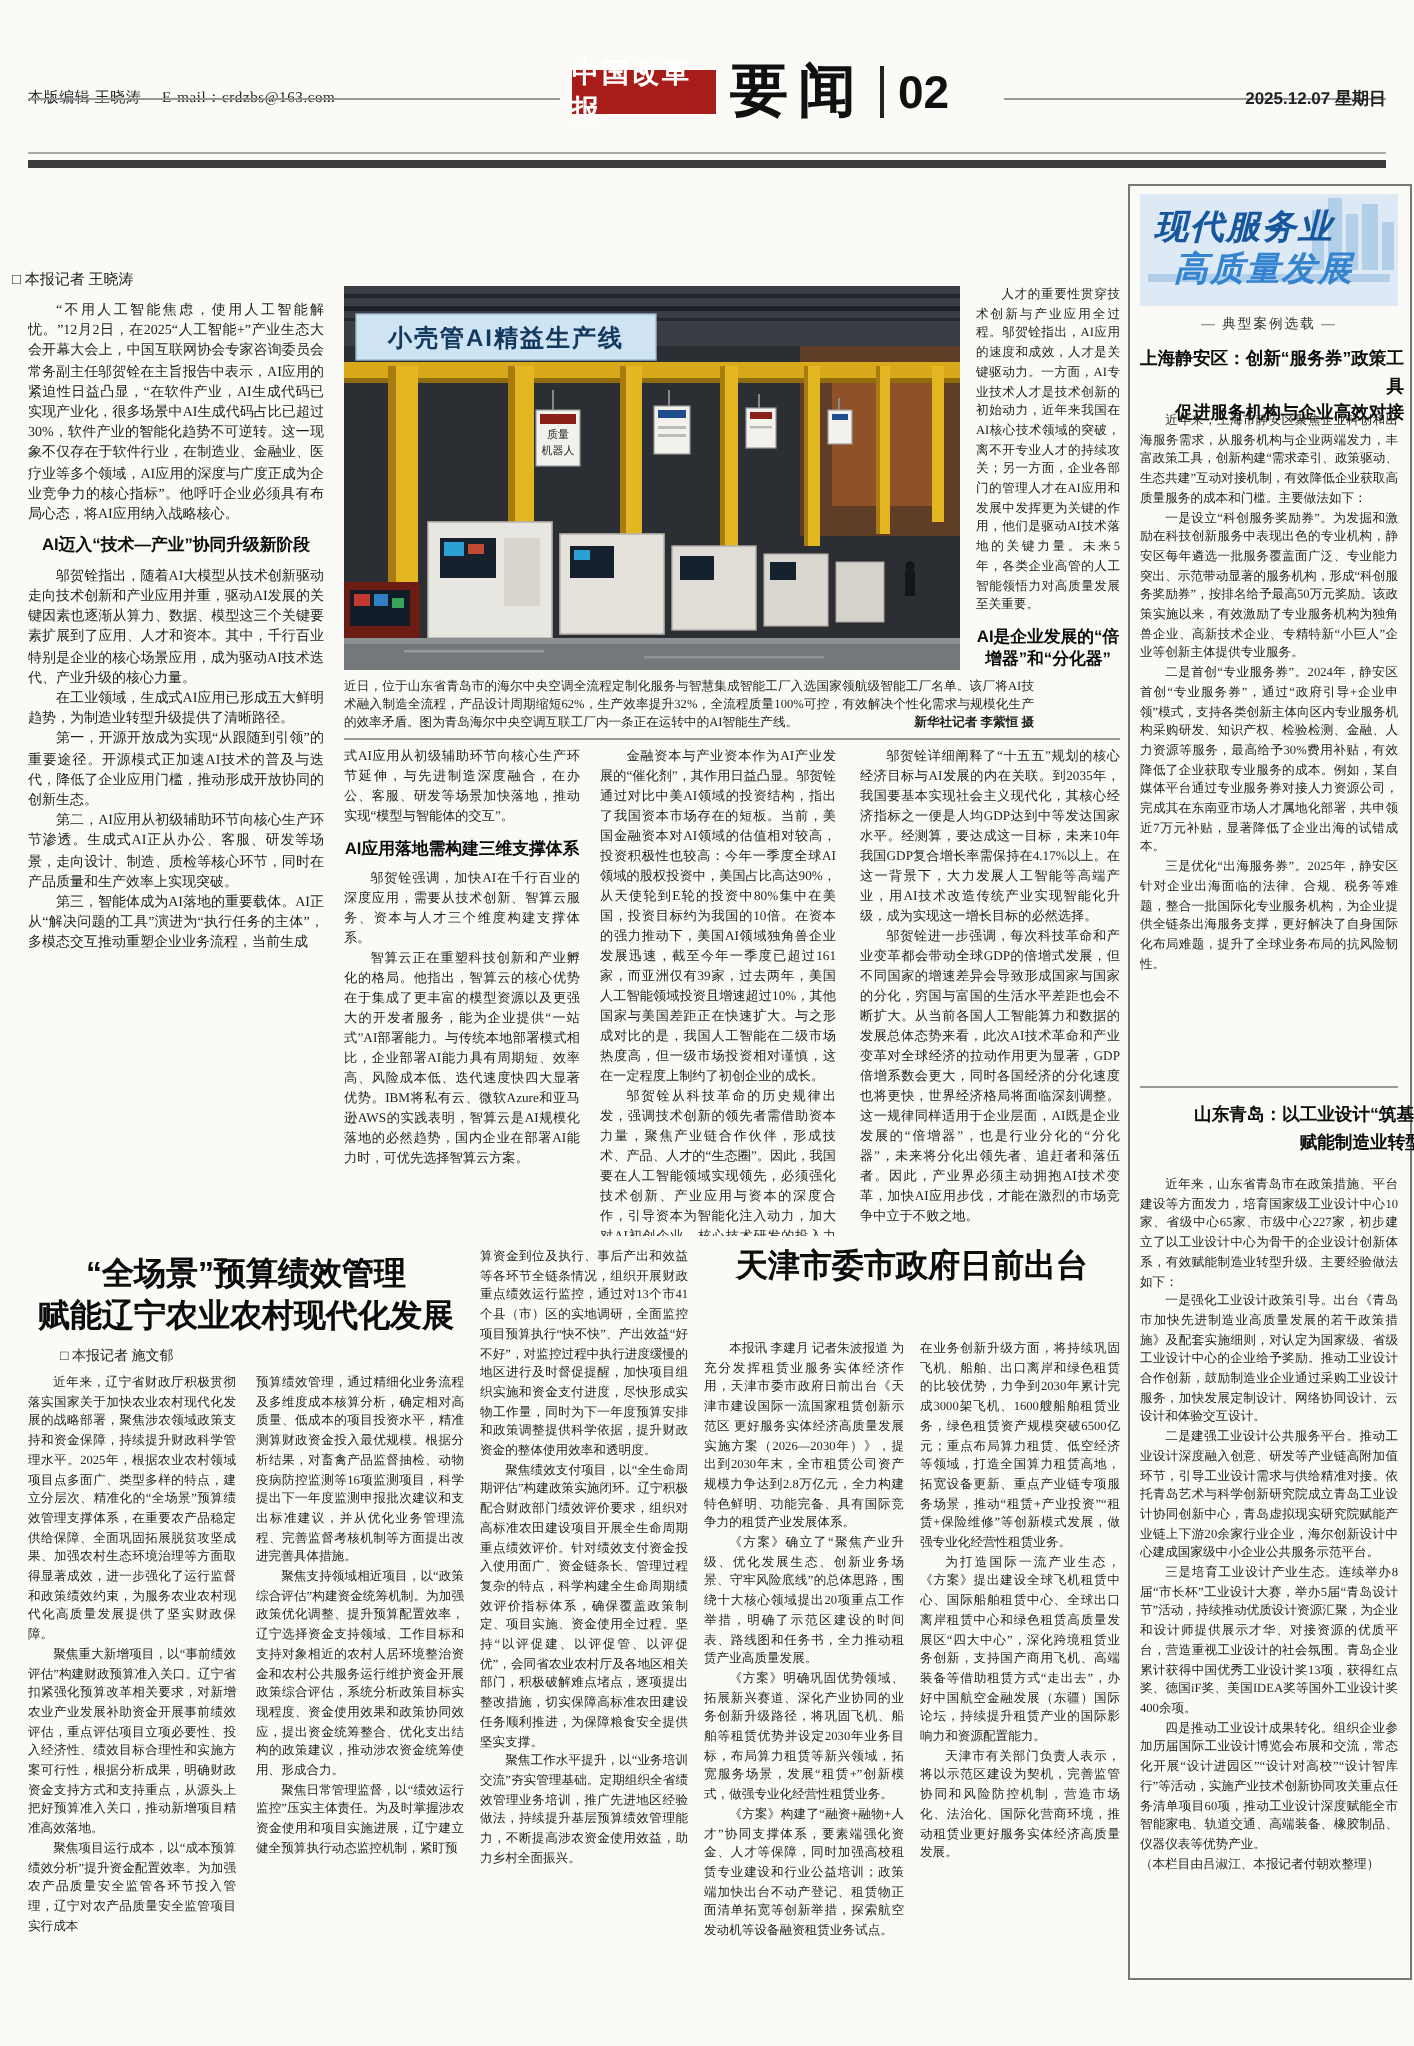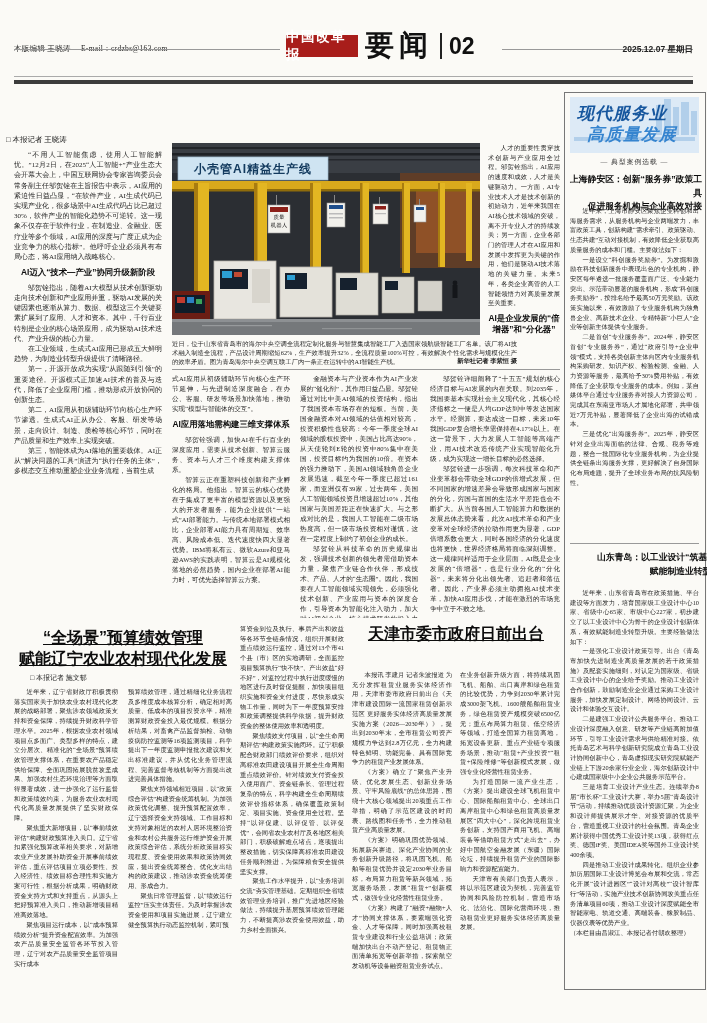--- a/index.html
+++ b/index.html
@@ -24,21 +24,21 @@
   .colbox .col-p.cont{text-indent:0;}
   .colbox .col-p.note{text-indent:0;}
   .col-subhead{font-family:"Liberation Sans",sans-serif;font-weight:bold;font-size:8.4px;
                line-height:11.5px;text-align:center;text-indent:0;margin:5px 0 4px;color:#0d0d0d;}
   .f7{font-size:7px;line-height:10.2px;}
   .f65{font-size:6.6px;line-height:10px;}
   .f63{font-size:6.3px;line-height:9.7px;}
   .caption{font-size:6.3px;line-height:9px;text-align:justify;color:#1f1f1f;}
   .credit{font-size:6.3px;font-weight:bold;text-align:right;color:#1f1f1f;}
   .sub-headline{font-family:"Liberation Sans",sans-serif;font-weight:900;font-size:16px;
-                line-height:21px;text-align:center;color:#0d0d0d;text-decoration:underline;}
+                line-height:21px;text-align:center;color:#0d0d0d;}
   .sidebar-box{position:absolute;border:1px solid #777;}
   .side-tag{font-size:6.8px;text-align:center;color:#333;letter-spacing:1px;}
   .side-headline{font-family:"Liberation Sans",sans-serif;font-weight:900;font-size:8.8px;
                  line-height:13.5px;text-align:right;color:#0d0d0d;}
 </style>
 </head>
 <body>
 
 <div class="page">
 

